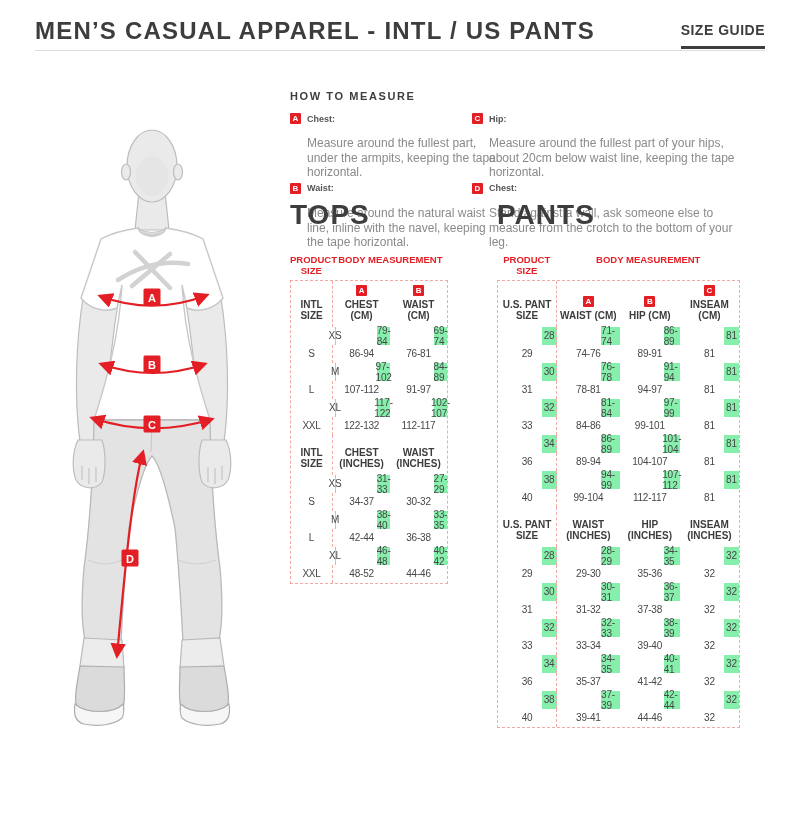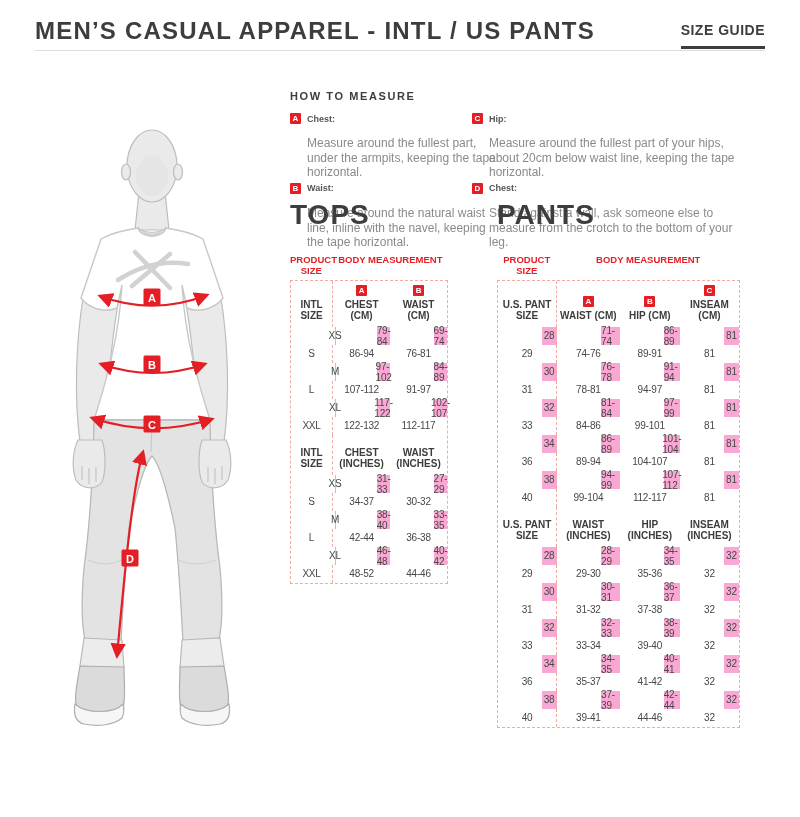--- a/index.html
+++ b/index.html
@@ -38,21 +38,21 @@
   .tbl-title { font-size:28px; font-weight:bold; color:#3d3d3d; letter-spacing:1px; line-height:1; margin-bottom:25px; }
   .col-labels { display:grid; text-align:center; font-size:9.5px; font-weight:bold; color:#e31e24;
                 line-height:1.2; margin-bottom:3px; }
   .tops-block .col-labels, .tops-block .size-table { grid-template-columns:27% 36.5% 36.5%; }
   .pants-block .col-labels, .pants-block .size-table { grid-template-columns:24.5% 26% 25% 24.5%; }
   .pants-block .cl-body { grid-column:2 / span 3; }
   .size-table { display:grid; border:1px dashed #f2aaa2; background:#fff; }
   .cell { display:flex; align-items:center; justify-content:center; height:18px;
           font-size:10px; color:#474747; letter-spacing:-0.2px; }
   .size-col { border-right:1px dashed #f2aaa2; }
-  .shade { background:#f9a8d4;margin-left:44px; }
+  .shade { background:#86efac;margin-left:44px; }
   .hcell { height:auto; flex-direction:column; justify-content:flex-end; padding:4px 1px 5px 1px;
            font-weight:bold; color:#3c3c3c; line-height:1.15; text-align:center; letter-spacing:0; }
   .h-cm { min-height:46px; }
   .h-in { min-height:40px; }
   .hcell .badge { margin-bottom:3px; }
 </style>
 </head>
 <body>
 
 <div class="page">

